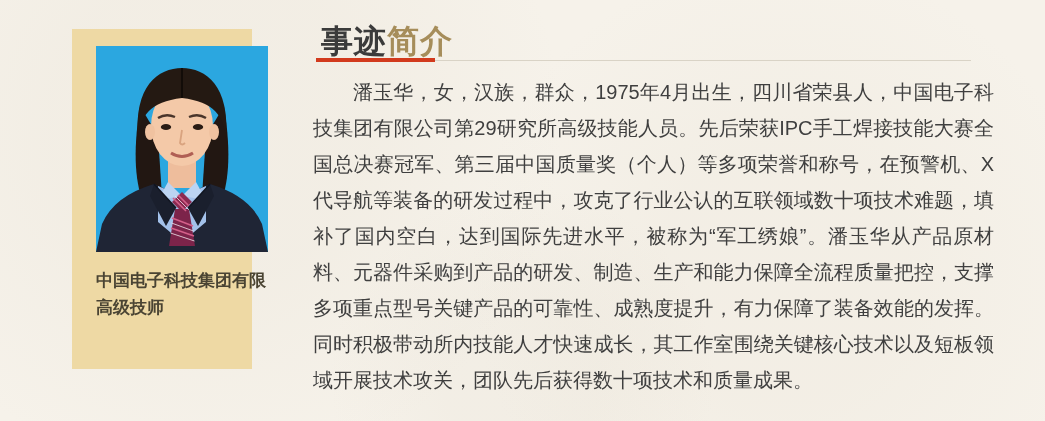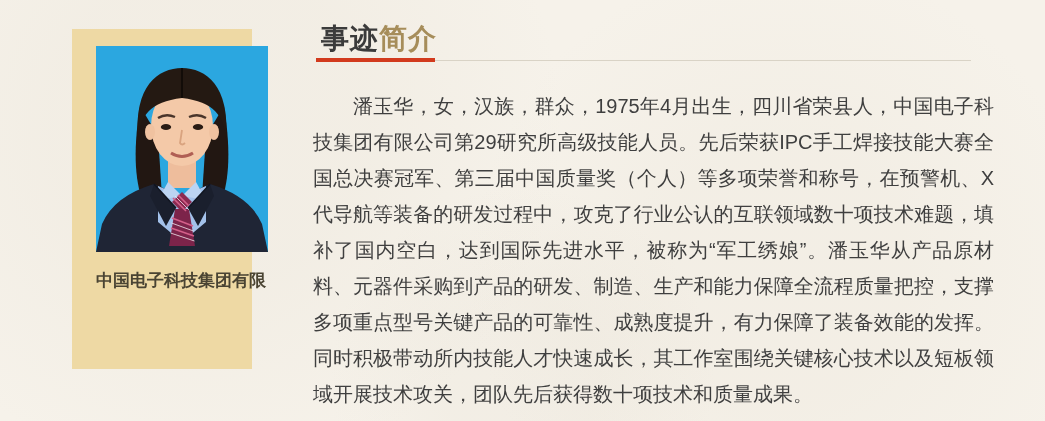--- a/index.html
+++ b/index.html
@@ -39,21 +39,21 @@
     font-size: 17px;
     font-weight: 700;
     line-height: 27px;
     color: #4a4433;
   }
 
   
   .section-title {
     position: absolute;
     left: 321px; top: 20px;
-    font-size: 28px;
+    font-size: 32px;
     font-weight: 700;
     letter-spacing: 1px;
     color: #3b3b3b;
     white-space: nowrap;
     text-align: right;
   }
   .section-title .gold { color: #a68d5a; }
 
   .title-rule {
     position: absolute;
@@ -75,21 +75,20 @@
 
   .bio {
     position: absolute;
     left: 313px; top: 74px;
     width: 681px;
     font-size: 20px;
     line-height: 36px;
     color: #3f3f3f;
     text-align: justify;
     text-indent: 2em;
-    margin-top: 14px;
   }
 </style>
 </head>
 <body>
 
 <div class="page">
 
   <div class="profile-card">
     <div class="photo-frame">
       <svg width="172" height="206" viewBox="0 0 172 206" xmlns="http://www.w3.org/2000/svg">
@@ -141,20 +140,21 @@
         </g>
 
         <path d="M58,138 L80,162 L70,180 L54,150 Z" fill="#1a1f2d"></path>
         <path d="M114,138 L92,162 L102,180 L118,150 Z" fill="#1a1f2d"></path>
         <path d="M58,138 L80,162" stroke="#10141f" stroke-width="1.5"></path>
         <path d="M114,138 L92,162" stroke="#10141f" stroke-width="1.5"></path>
       </svg>
     </div>
     <div class="card-caption">
       <div>中国电子科技集团有限</div>
+      <div>高级技师</div>
     </div>
   </div>
 
   <h2 class="section-title"><span>事迹</span><span class="gold">简介</span></h2>
 
   <div class="title-rule">
     <span class="rule-red"></span>
     <span class="rule-gray"></span>
   </div>
 

